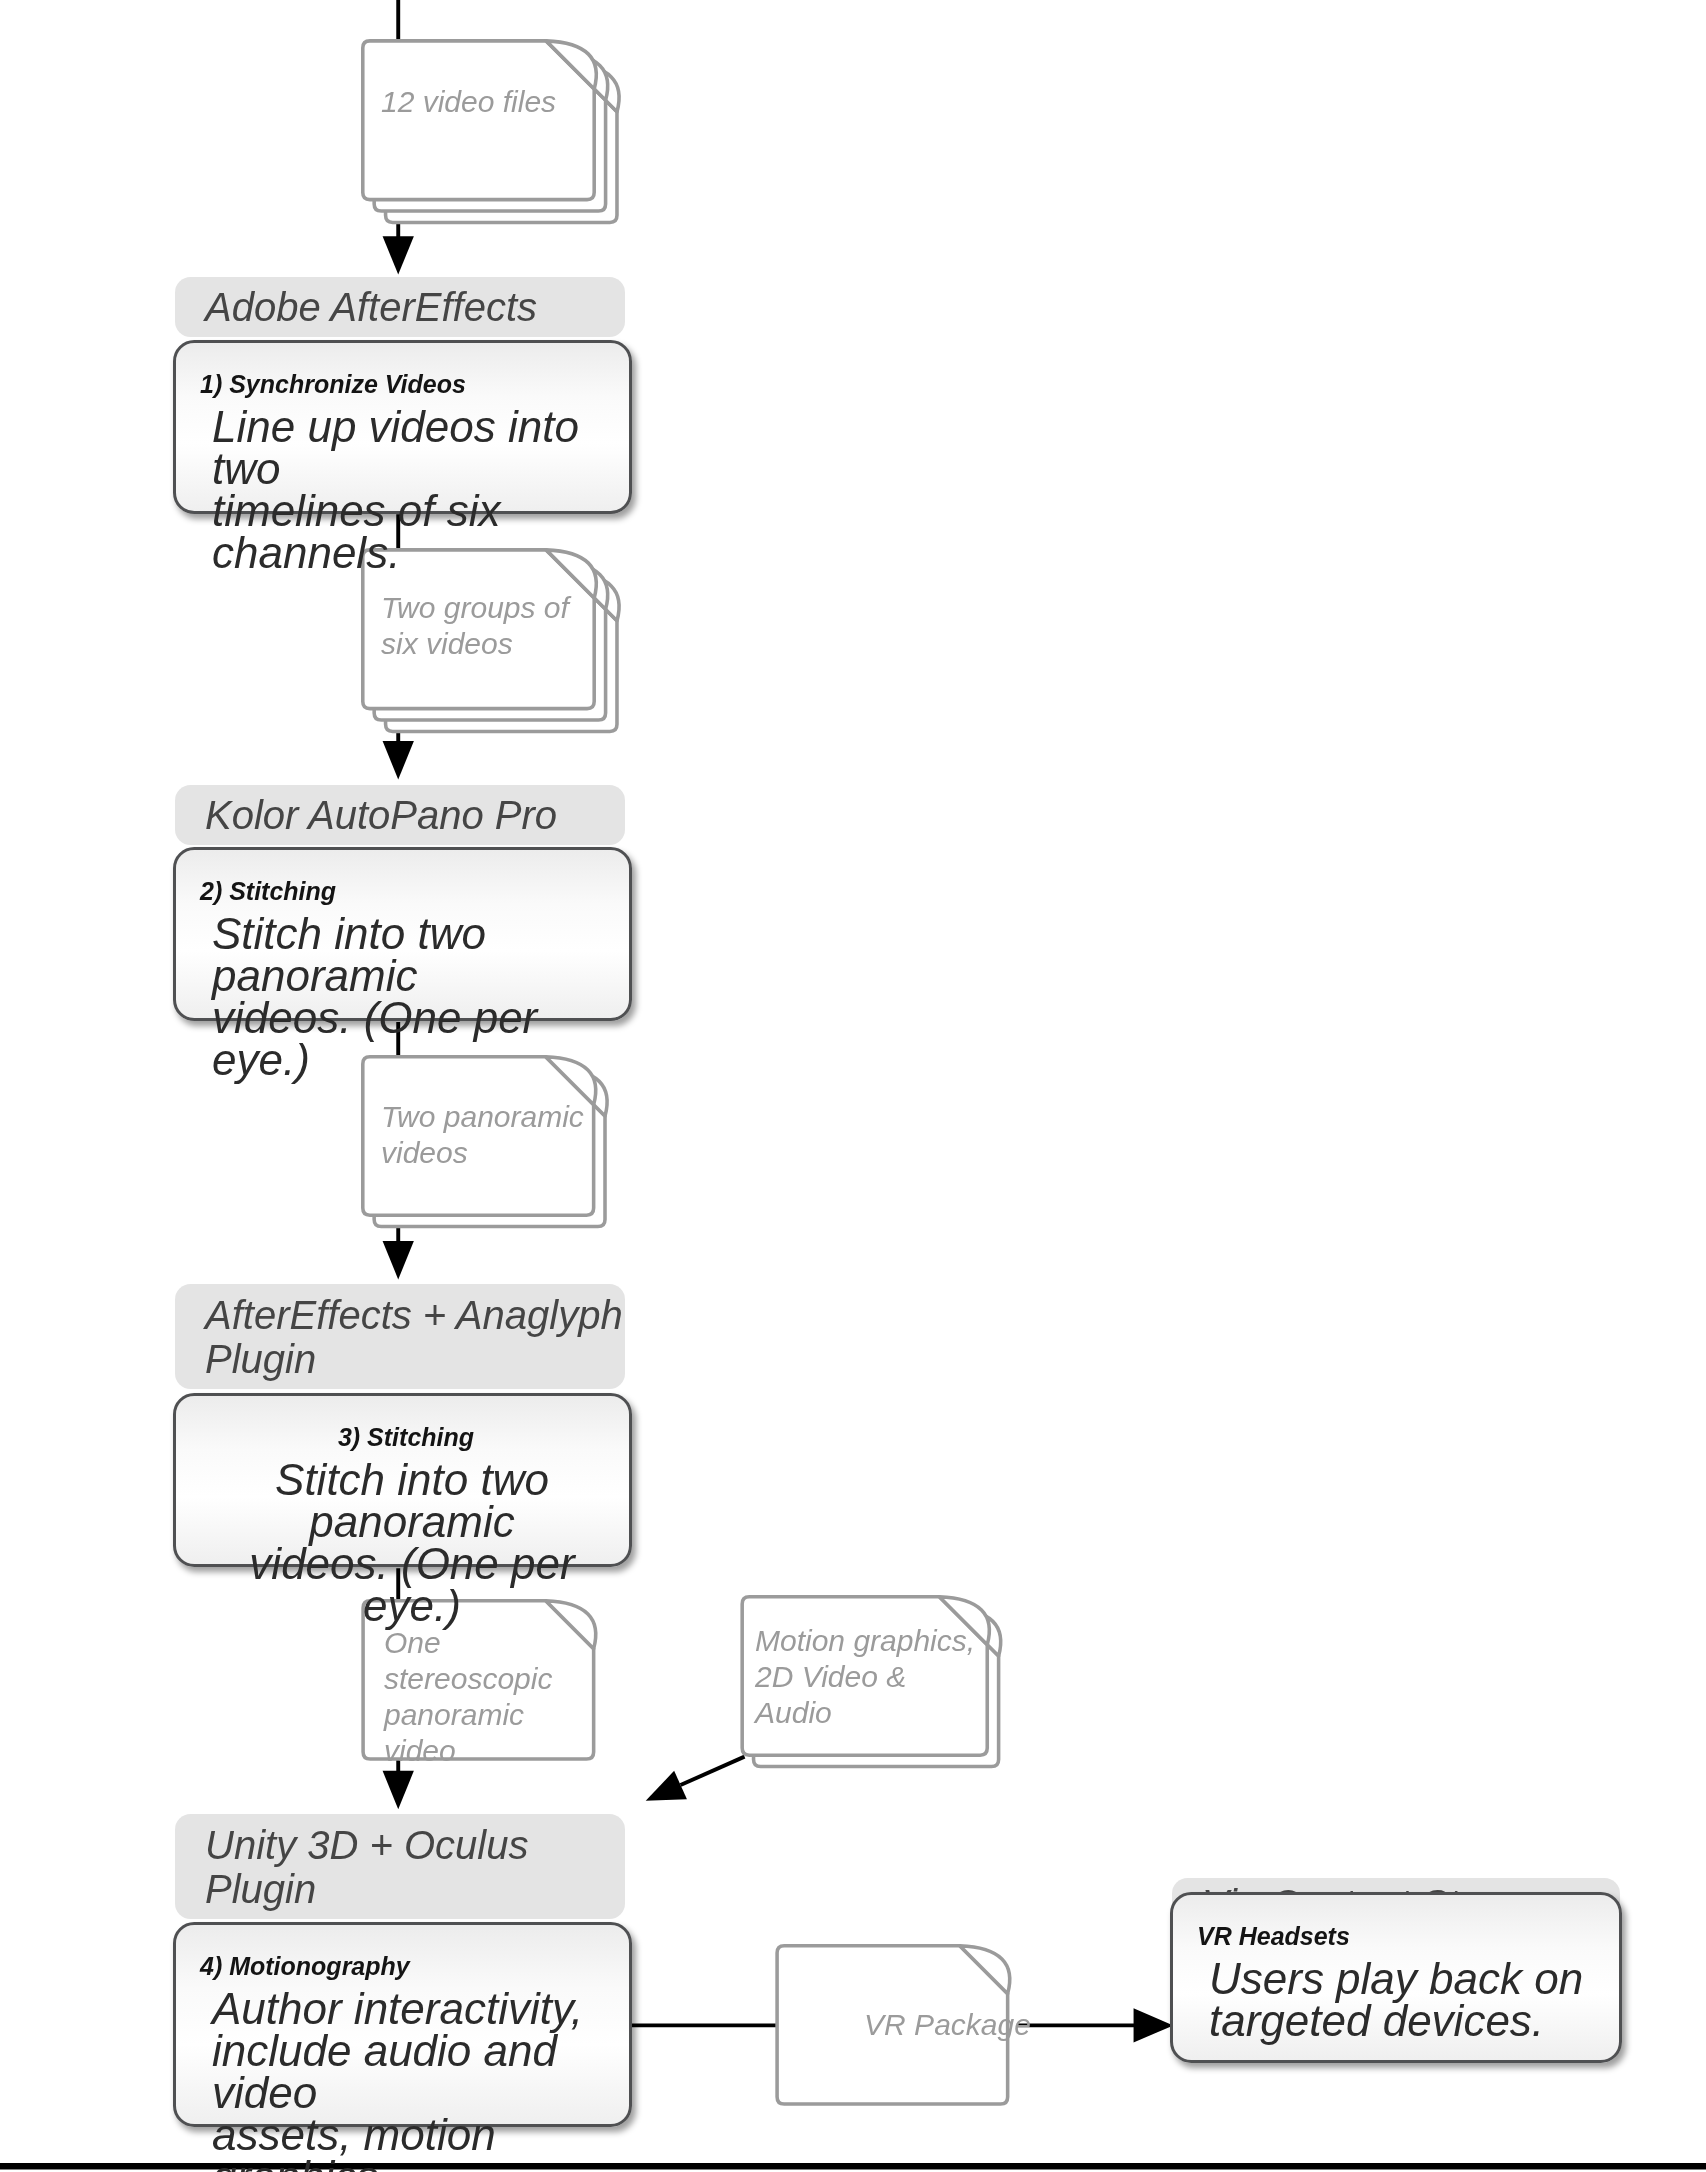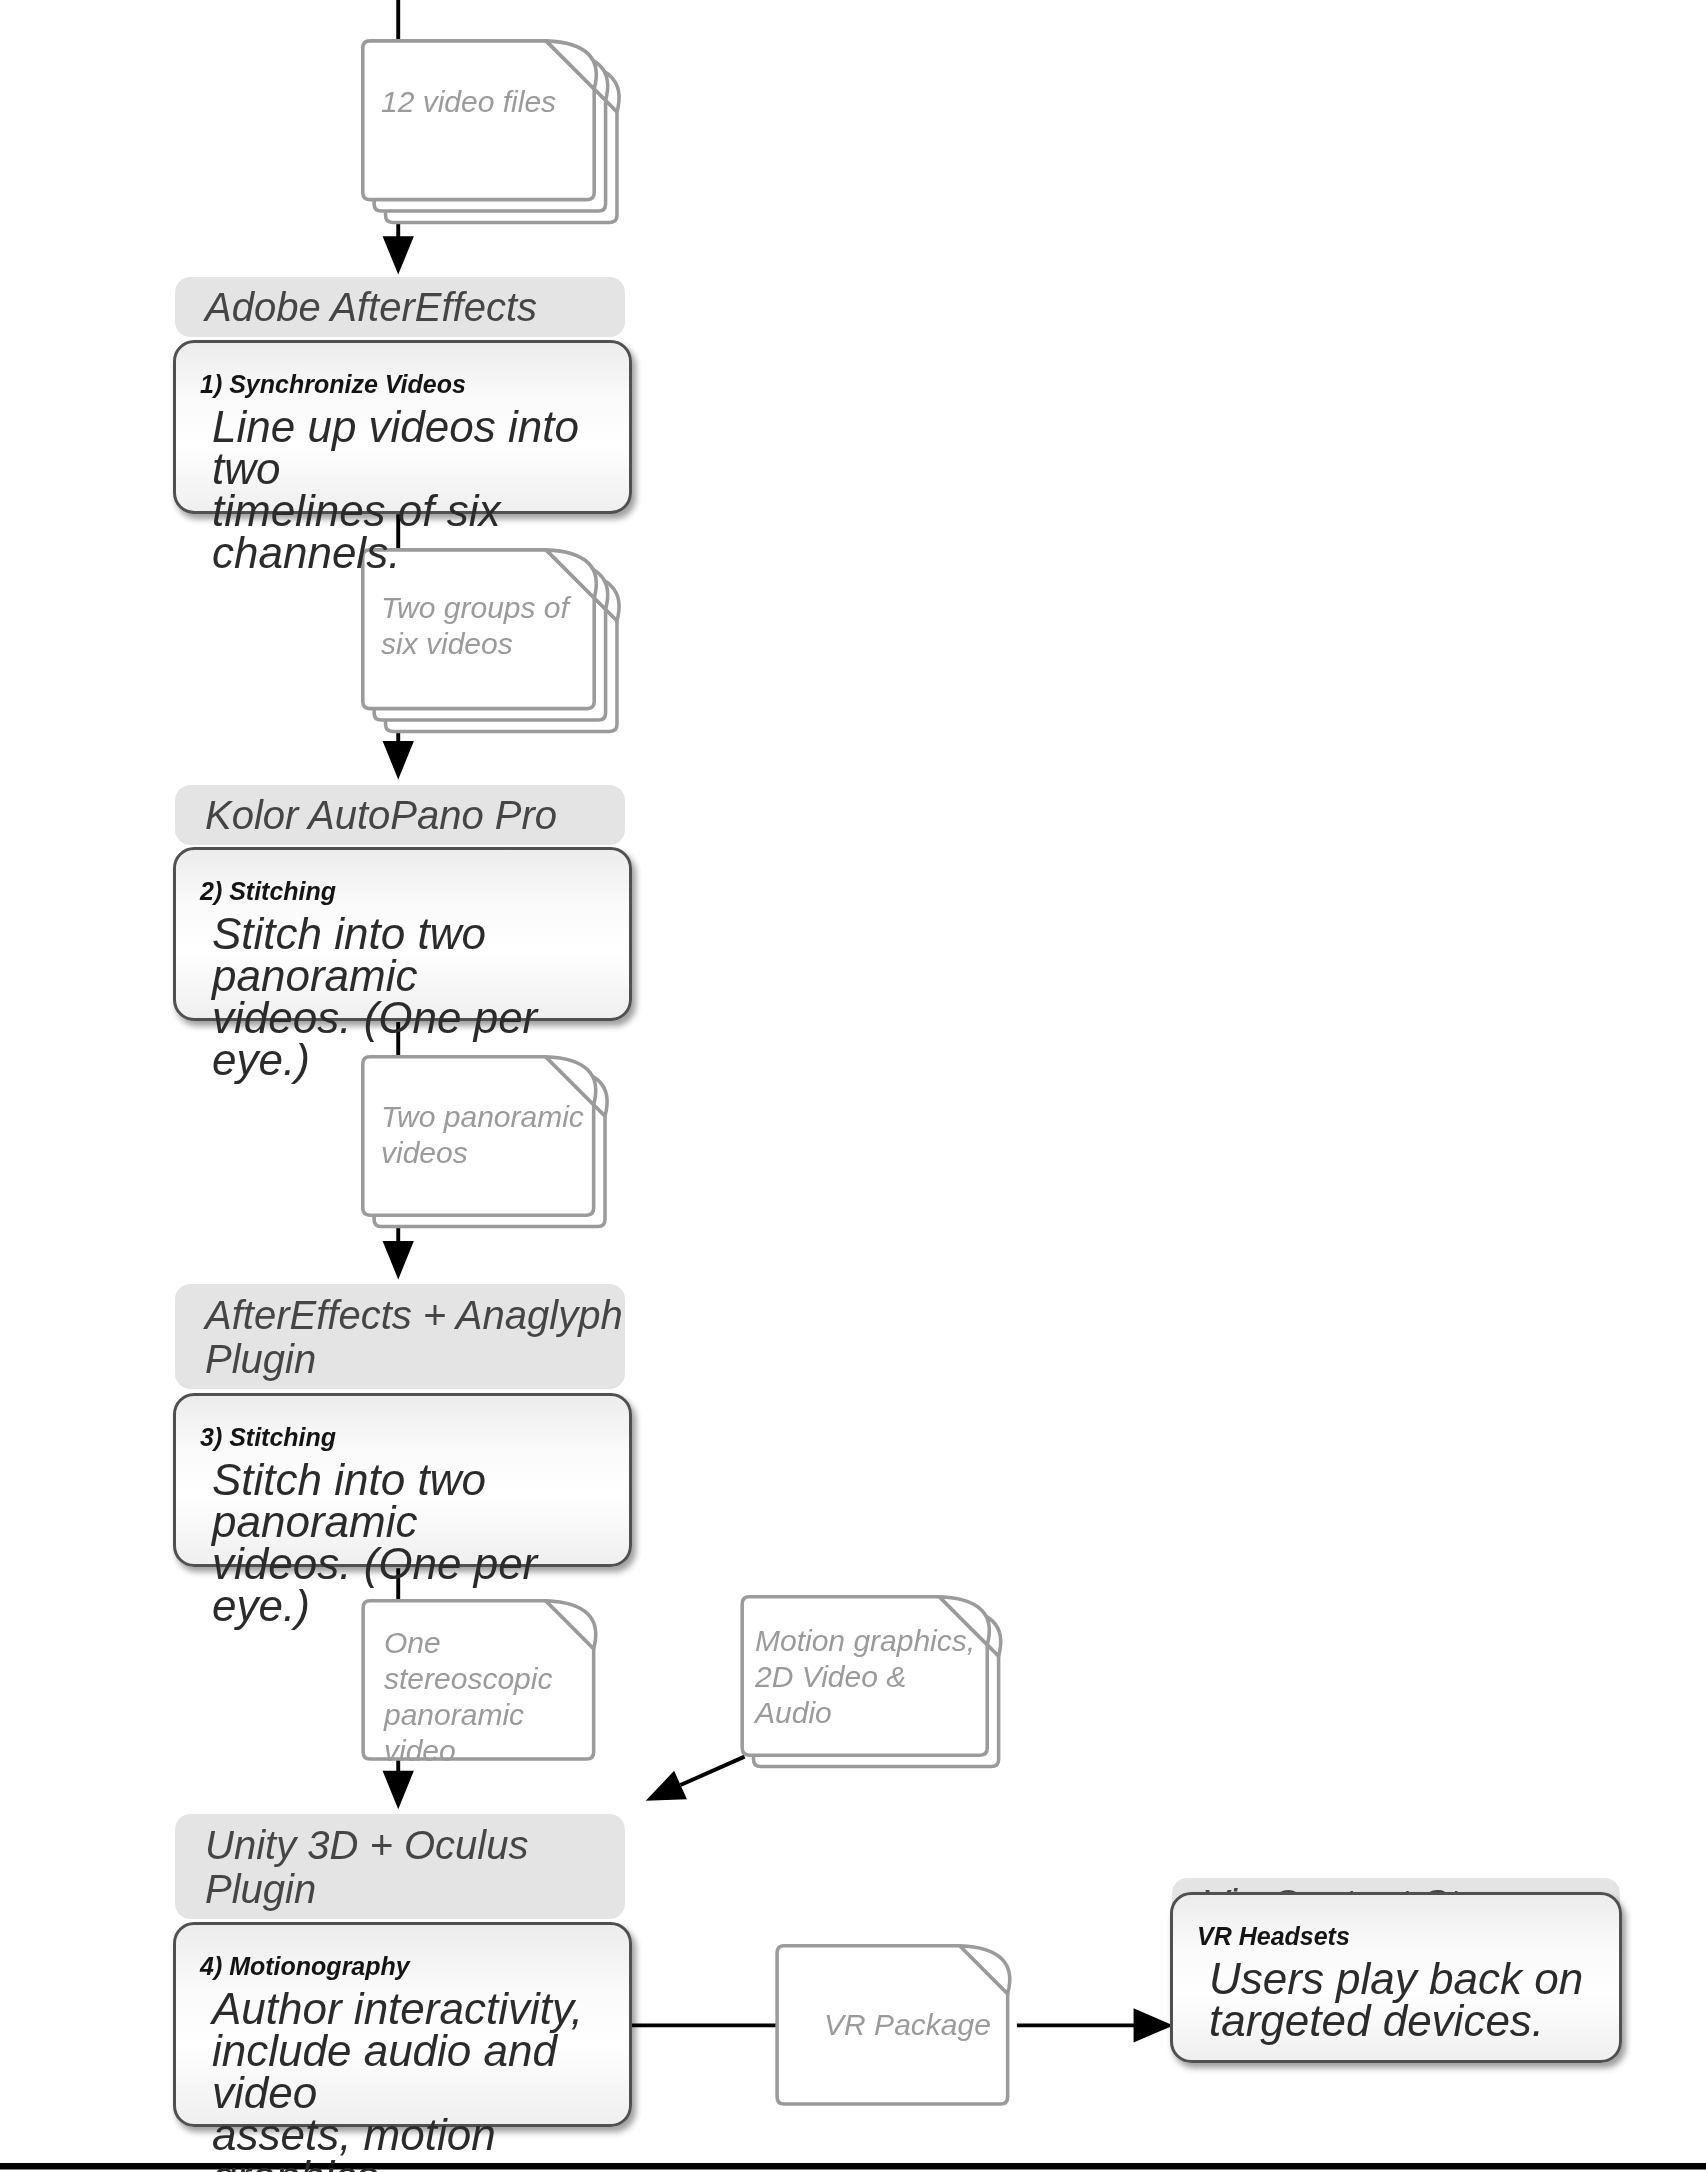--- a/index.html
+++ b/index.html
@@ -171,39 +171,39 @@
   <div class="doc-label" style="left:381px; top:590px; width:213px;">Two groups of
 six videos</div>
   <div class="doc-label" style="left:381px; top:1099px; width:213px;">Two panoramic
 videos</div>
   <div class="doc-label" style="left:384px; top:1625px; width:213px;">One
 stereoscopic
 panoramic video</div>
   <div class="doc-label" style="left:755px; top:1623px; width:235px;">Motion graphics,
 2D Video &amp;
 Audio</div>
-  <div class="doc-label center-text" style="left:775px; top:2007px; width:239px;padding-left:13px;">VR Package</div>
+  <div class="doc-label center-text" style="left:815px; top:2007px; width:239px;padding-left:13px;">VR Package</div>
 
   <div class="stage-header" style="left:175px; top:277px; width:450px; height:60px;">Adobe AfterEffects</div>
   <div class="stage-box" style="left:173px; top:340px; width:459px; height:174px;">
     <div class="stage-title">1) Synchronize Videos</div>
     <div class="stage-body">Line up videos into two
 timelines of six channels.</div>
   </div>
 
   <div class="stage-header" style="left:175px; top:785px; width:450px; height:60px;">Kolor AutoPano Pro</div>
   <div class="stage-box" style="left:173px; top:847px; width:459px; height:174px;">
     <div class="stage-title">2) Stitching</div>
     <div class="stage-body">Stitch into two panoramic
 videos. (One per eye.)</div>
   </div>
 
   <div class="stage-header" style="left:175px; top:1284px; width:450px; height:105px;">AfterEffects + Anaglyph
 Plugin</div>
-  <div class="stage-box" style="left:173px; top:1393px; width:459px; height:174px;">
+  <div class="stage-box" style="left:173px; top:1393px; width:459px; height:174px;text-align:center;">
     <div class="stage-title">3) Stitching</div>
     <div class="stage-body">Stitch into two panoramic
 videos. (One per eye.)</div>
   </div>
 
   <div class="stage-header" style="left:175px; top:1814px; width:450px; height:105px;">Unity 3D + Oculus
 Plugin</div>
   <div class="stage-box" style="left:173px; top:1922px; width:459px; height:205px;">
     <div class="stage-title">4) Motionography</div>
     <div class="stage-body">Author interactivity,

